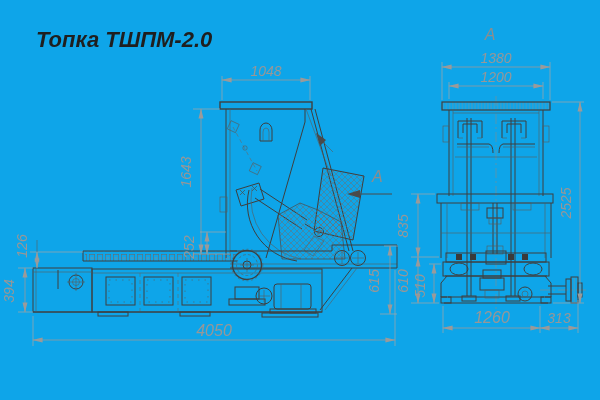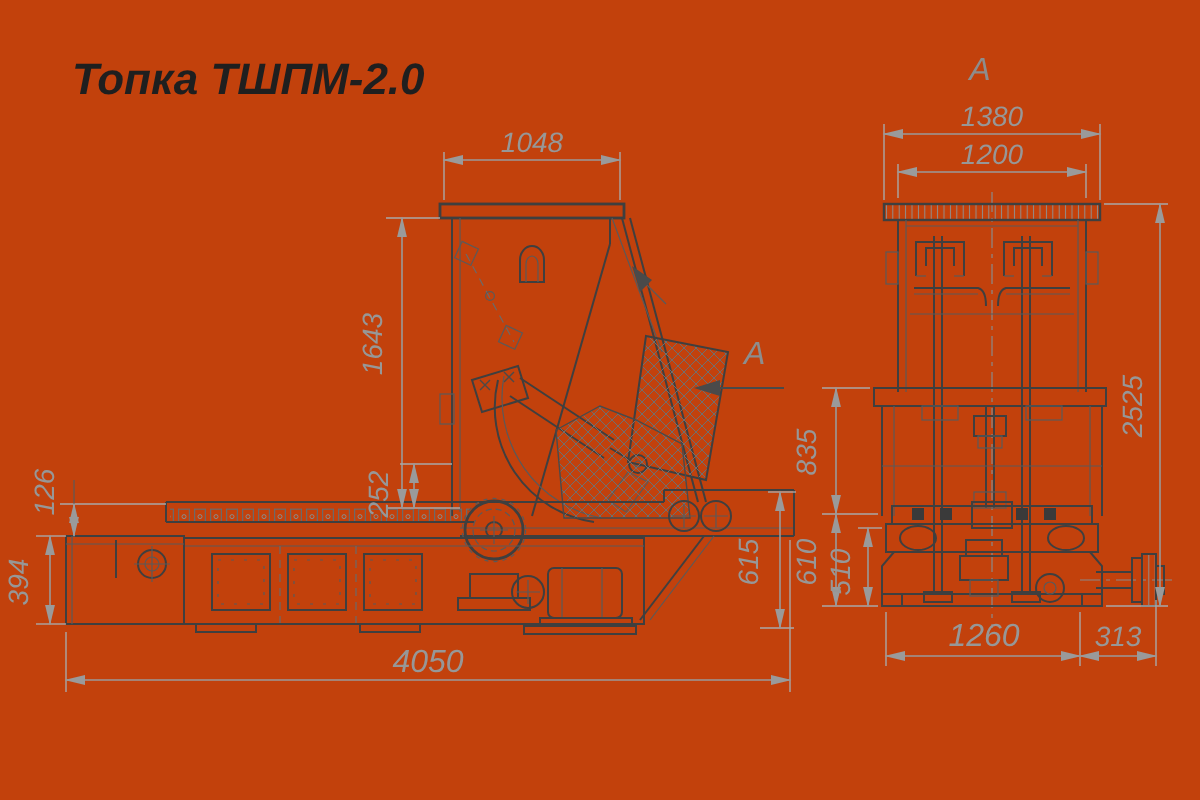--- a/index.html
+++ b/index.html
@@ -1,16 +1,16 @@
 <!DOCTYPE html>
 <html><head>
 <meta charset="utf-8">
 <style>
   html,body{margin:0;padding:0;background:#ffffff;}
-  .stage{position:relative;width:600px;height:400px;background:#c2410c;overflow:hidden;
+  .stage{position:relative;width:600px;height:400px;background:#0ea5e9;overflow:hidden;
          font-family:"Liberation Sans",sans-serif;}
   svg{display:block;}
   .title{font-family:"Liberation Sans",sans-serif;font-style:italic;font-weight:600;
          font-size:22px;fill:#1f1f1f;}
   .dim{font-family:"Liberation Sans",sans-serif;font-style:italic;font-size:14px;fill:#979797;}
   .dim.big{font-size:16px;}
   .viewlab{font-family:"Liberation Sans",sans-serif;font-style:italic;font-size:16px;fill:#8d8d8d;}
   .m{stroke:#3f3f3f;stroke-width:1;fill:none;}
   .m2{stroke:#3f3f3f;stroke-width:1.4;fill:none;}
   .thin{stroke:#5a5a5a;stroke-width:.6;fill:none;}

